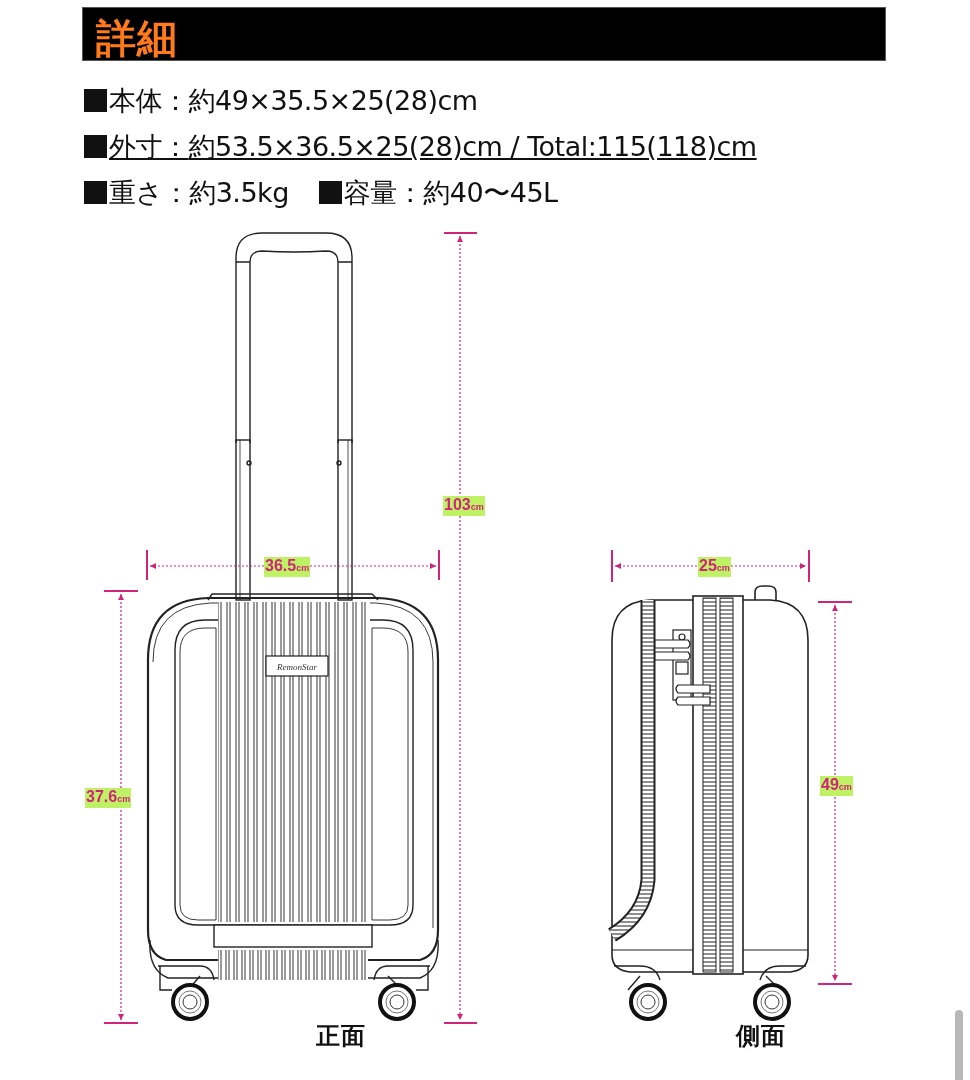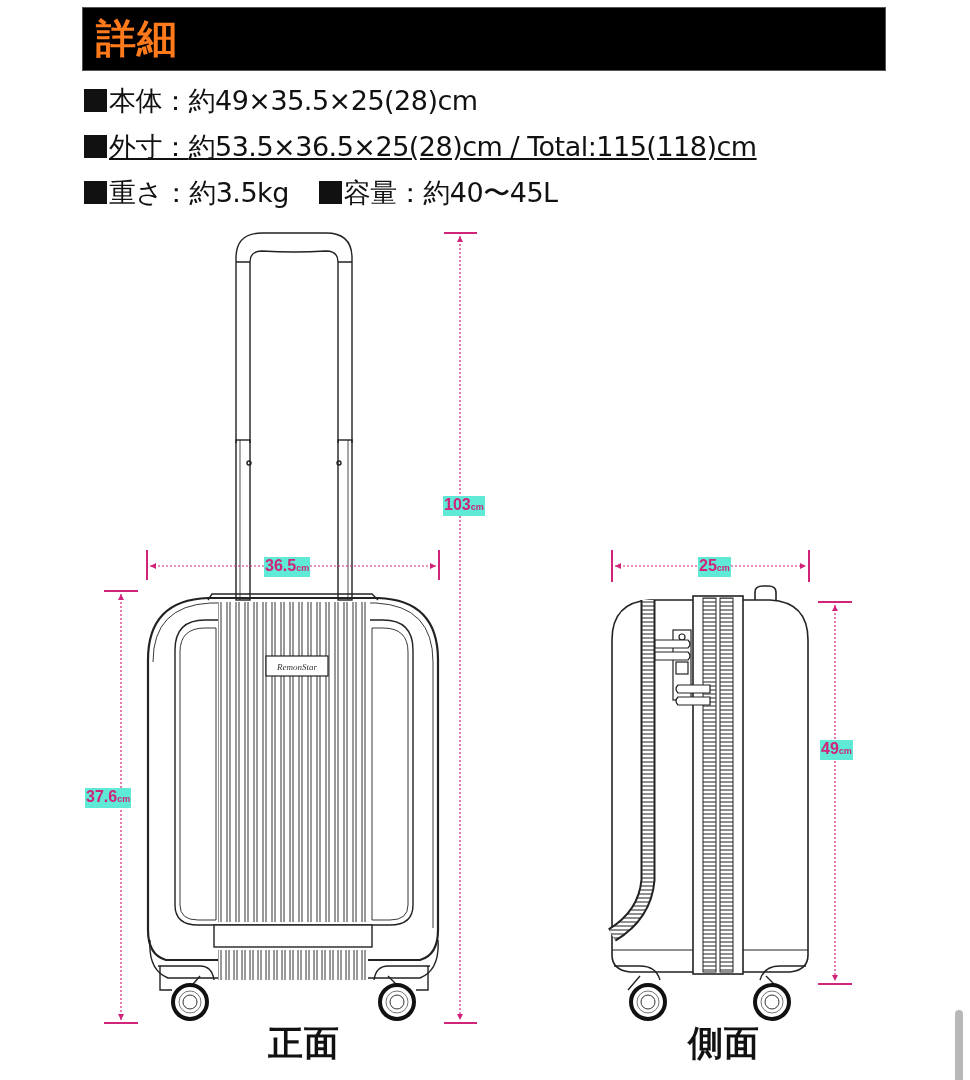--- a/index.html
+++ b/index.html
@@ -1,32 +1,32 @@
 <!DOCTYPE html>
 <html><head>
 <meta charset="utf-8">
 <style>
   html, body { margin:0; padding:0; background:#ffffff; }
   body { width:970px; height:1080px; position:relative; overflow:hidden;
          font-family:"DejaVu Sans","Liberation Sans",sans-serif; color:#111; }
-  .header-bar { position:absolute; left:82px; top:7px; width:804px; height:64px;
+  .header-bar { position:absolute; left:82px; top:7px; width:804px; height:54px;
                 background:#000; border:1px solid #555; box-sizing:border-box;padding-left:44px; }
   .header-title { position:absolute; left:13px; top:4px; font-size:40px; font-weight:bold;
                   color:#ff7a1a; letter-spacing:1px; line-height:52px; }
   .spec-line { position:absolute; left:84px; font-size:27px; line-height:34px;
                color:#111; white-space:nowrap; letter-spacing:-0.5px; }
   .spec-line .sq { display:inline-block; width:23px; height:23px; background:#111;
                    margin-right:2px; vertical-align:-2px; }
   .spec-line .gap { display:inline-block; width:30px; }
   .drawing { position:absolute; left:0; top:0; }
   .dim-label { position:absolute; color:#d0237a; font-weight:bold; font-size:16px;
-               line-height:18px; background:#5eead4; padding:0 1px; white-space:nowrap;
+               line-height:18px; background:#bef264; padding:0 1px; white-space:nowrap;
                font-family:"Liberation Sans","DejaVu Sans",sans-serif; }
   .dim-label .unit { font-size:9px; font-weight:bold; }
-  .view-label { position:absolute; font-size:35px; font-weight:bold; color:#111; letter-spacing:1px; }
+  .view-label { position:absolute; font-size:24px; font-weight:bold; color:#111; letter-spacing:1px;margin-left:48px; }
   .scrollbar { position:absolute; left:955px; top:1010px; width:8px; height:80px;
                background:#b8b8b8; border-radius:4px 4px 0 0; }
 </style>
 </head>
 <body>
 
 <div class="header-bar">
   <div class="header-title">詳細</div>
 </div>
 
@@ -166,20 +166,20 @@
 </div>
 <div class="dim-label" style="left:85px; top:788px;">
   <span>37.6</span><span class="unit">cm</span>
 </div>
 <div class="dim-label" style="left:443px; top:496px;">
   <span>103</span><span class="unit">cm</span>
 </div>
 <div class="dim-label" style="left:690px; top:557px;margin-left:8px;">
   <span>25</span><span class="unit">cm</span>
 </div>
-<div class="dim-label" style="left:820px; top:740px;text-align:right;">
+<div class="dim-label" style="left:820px; top:776px;text-align:right;">
   <span>49</span><span class="unit">cm</span>
 </div>
 
 <div class="view-label" style="left:268px; top:1020px;">正面</div>
 <div class="view-label" style="left:688px; top:1020px;font-family:Liberation Serif, serif;">側面</div>
 
 <div class="scrollbar"></div>
 
 </body></html>

